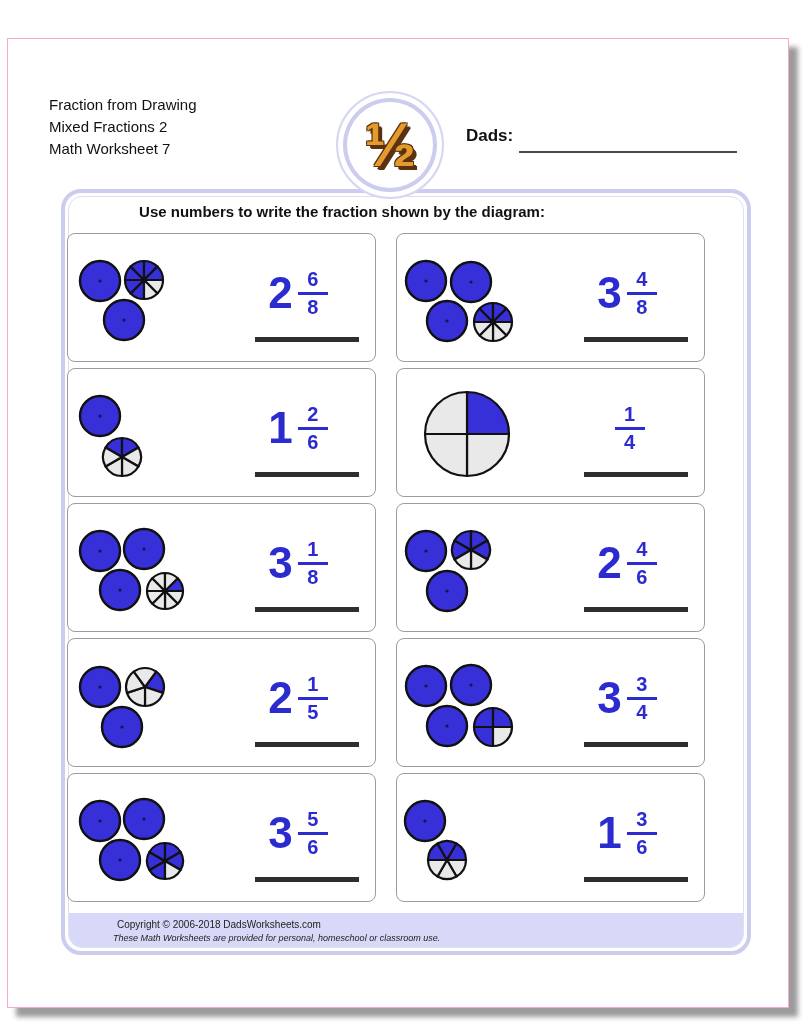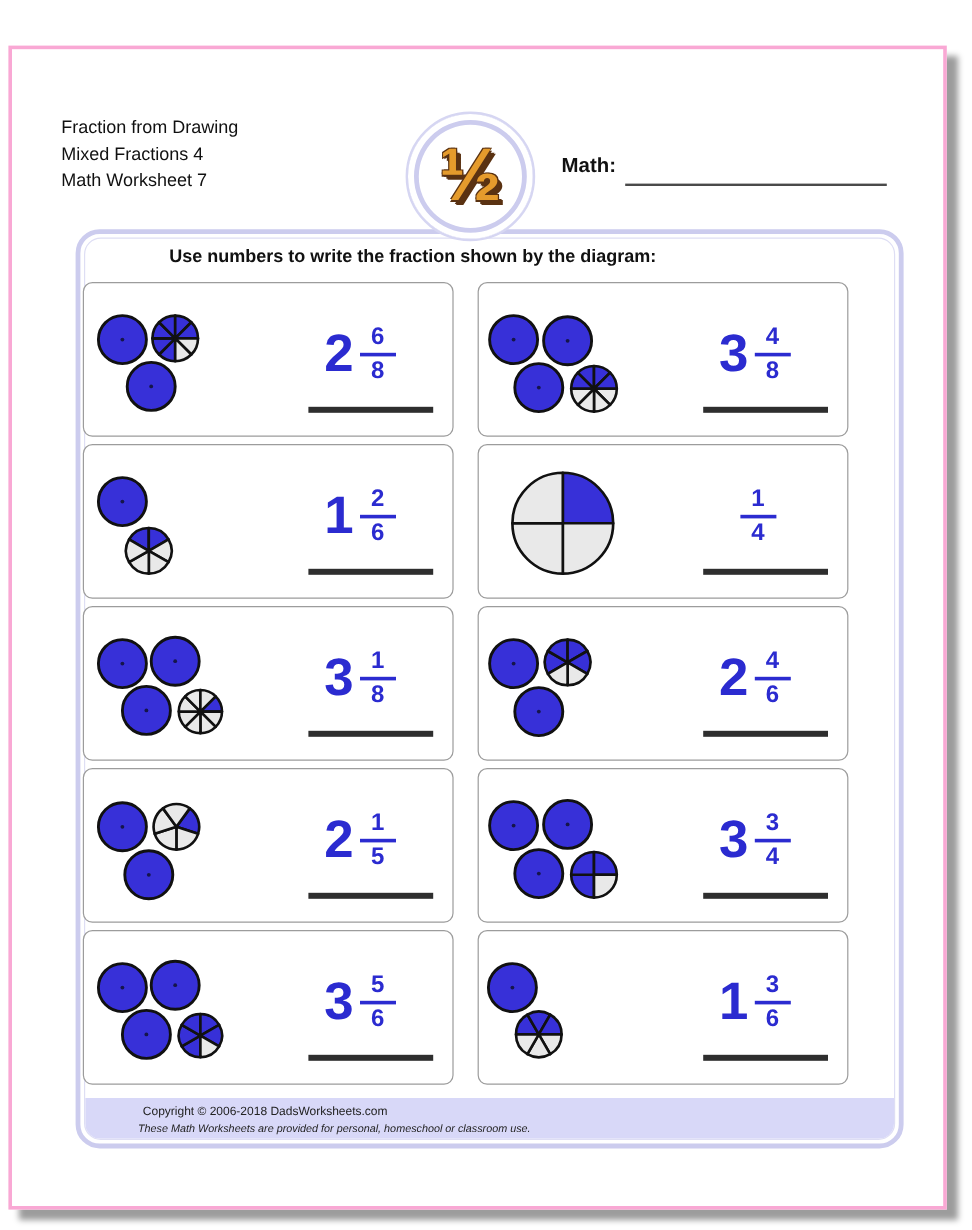--- a/index.html
+++ b/index.html
@@ -2,21 +2,21 @@
 <html><head>
 <meta charset="utf-8">
 <style>
   html,body{margin:0;padding:0;}
   body{
     width:810px;height:1025px;background:#ffffff;position:relative;
     font-family:"Liberation Sans",sans-serif;overflow:hidden;
   }
   .page{
     position:absolute;left:7px;top:38px;width:782px;height:970px;
-    background:#fff;border:3px solid #f9a8d4;box-sizing:border-box;
+    background:#fff;border:1px solid #f9a8d4;box-sizing:border-box;
     box-shadow:9px 9px 5px #9c9c9c;
   }
   .header-block{position:absolute;left:41px;top:55px;font-size:15px;line-height:22px;color:#111;}
   .badge{
     position:absolute;left:328px;top:52px;width:108px;height:108px;border-radius:50%;
     background:#fff;border:2px solid #d6d6f2;box-sizing:border-box;
     box-shadow:inset 0 0 0 5px #ffffff, inset 0 0 0 9px #ccccee;
     display:flex;align-items:center;justify-content:center;z-index:5;
   }
   .badge-glyph{
@@ -73,29 +73,29 @@
   .logo-dads{color:#4040cc;}
   .logo-rest{color:#e8e8fc;}
 </style>
 </head>
 <body>
 
 <div class="page">
 
   <div class="header-block">
     <div>Fraction from Drawing</div>
-    <div>Mixed Fractions 4</div>
+    <div>Mixed Fractions 2</div>
     <div>Math Worksheet 7</div>
   </div>
 
   <div class="badge">
     <span class="badge-glyph">½</span>
   </div>
 
-  <div class="name-label">Math:</div>
+  <div class="name-label">Dads:</div>
   <div class="name-line"></div>
 
   <div class="main-box">
     <div class="main-inner">
       <div class="footer-band"></div>
       <div class="copyright-1">Copyright © 2006-2018 DadsWorksheets.com</div>
       <div class="copyright-2">These Math Worksheets are provided for personal, homeschool or classroom use.</div>
     </div>
   </div>
 

